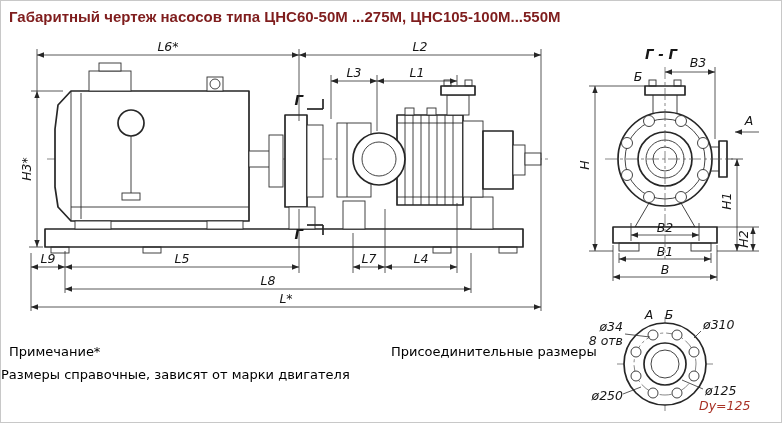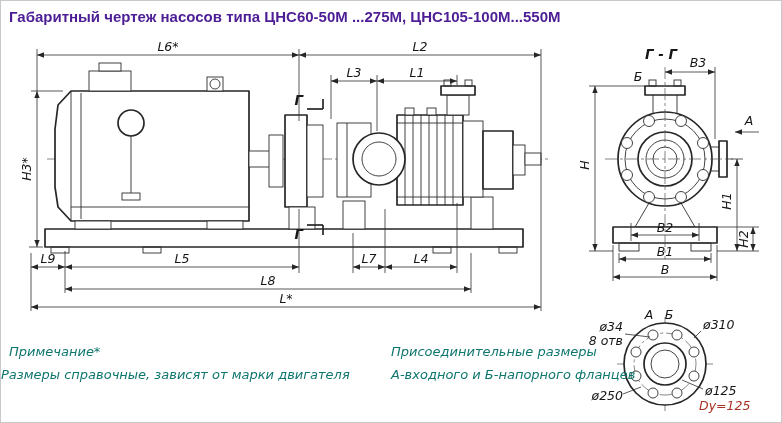--- a/index.html
+++ b/index.html
@@ -1,21 +1,21 @@
 <!DOCTYPE html>
 <html><head>
 <meta charset="utf-8">
 <style>
   * { margin:0; padding:0; box-sizing:border-box; }
   html,body { background:#ededed; font-family:"DejaVu Sans", sans-serif; }
   .page { position:relative; width:782px; height:423px; background:#ffffff;
           border:1px solid #c8c8c8; overflow:hidden; }
   .title { position:absolute; left:8px; top:7px; font-size:15px; font-weight:bold;
-           color:#4c1d95; font-family:"Liberation Sans","DejaVu Sans",sans-serif; }
-  .note  { position:absolute; font-size:13px; color:#0f766e;font-style:italic; }
+           color:#7f1d1d; font-family:"Liberation Sans","DejaVu Sans",sans-serif; }
+  .note  { position:absolute; font-size:13px; color:#000000; }
   .note-left-title  { left:8px;  top:343px; }
   .note-left-body   { left:0;  top:366px; }
   .note-right-title { left:390px; top:343px; }
   .note-right-body  { left:390px; top:366px; }
   svg text { font-family:"DejaVu Sans", sans-serif; }
   .dimlbl { font-size:12.5px; font-style:italic; fill:#161616; }
   .seclbl { font-size:13.5px; font-style:italic; font-weight:bold; fill:#161616; }
   .red    { fill:#a93226; }
   .thick { stroke:#262626; stroke-width:1.7; fill:none; stroke-linejoin:round; }
   .thin  { stroke:#2e2e2e; stroke-width:0.9; fill:none; }
@@ -261,15 +261,14 @@
       <text class="dimlbl" x="704" y="394" text-anchor="start">ø125</text>
       <text class="dimlbl red" x="698" y="409" text-anchor="start">Dy=125</text>
     </g>
   </svg>
 
   <div class="title">Габаритный чертеж насосов типа ЦНС60-50М ...275М, ЦНС105-100М...550М</div>
 
   <div class="note note-left-title">Примечание*</div>
   <div class="note note-left-body">Размеры справочные, зависят от марки двигателя</div>
   <div class="note note-right-title">Присоединительные размеры</div>
-  <div class="note note-right-body">А-входного и Б-напорного фланцев</div>
 
 </div>
 
 </body></html>

